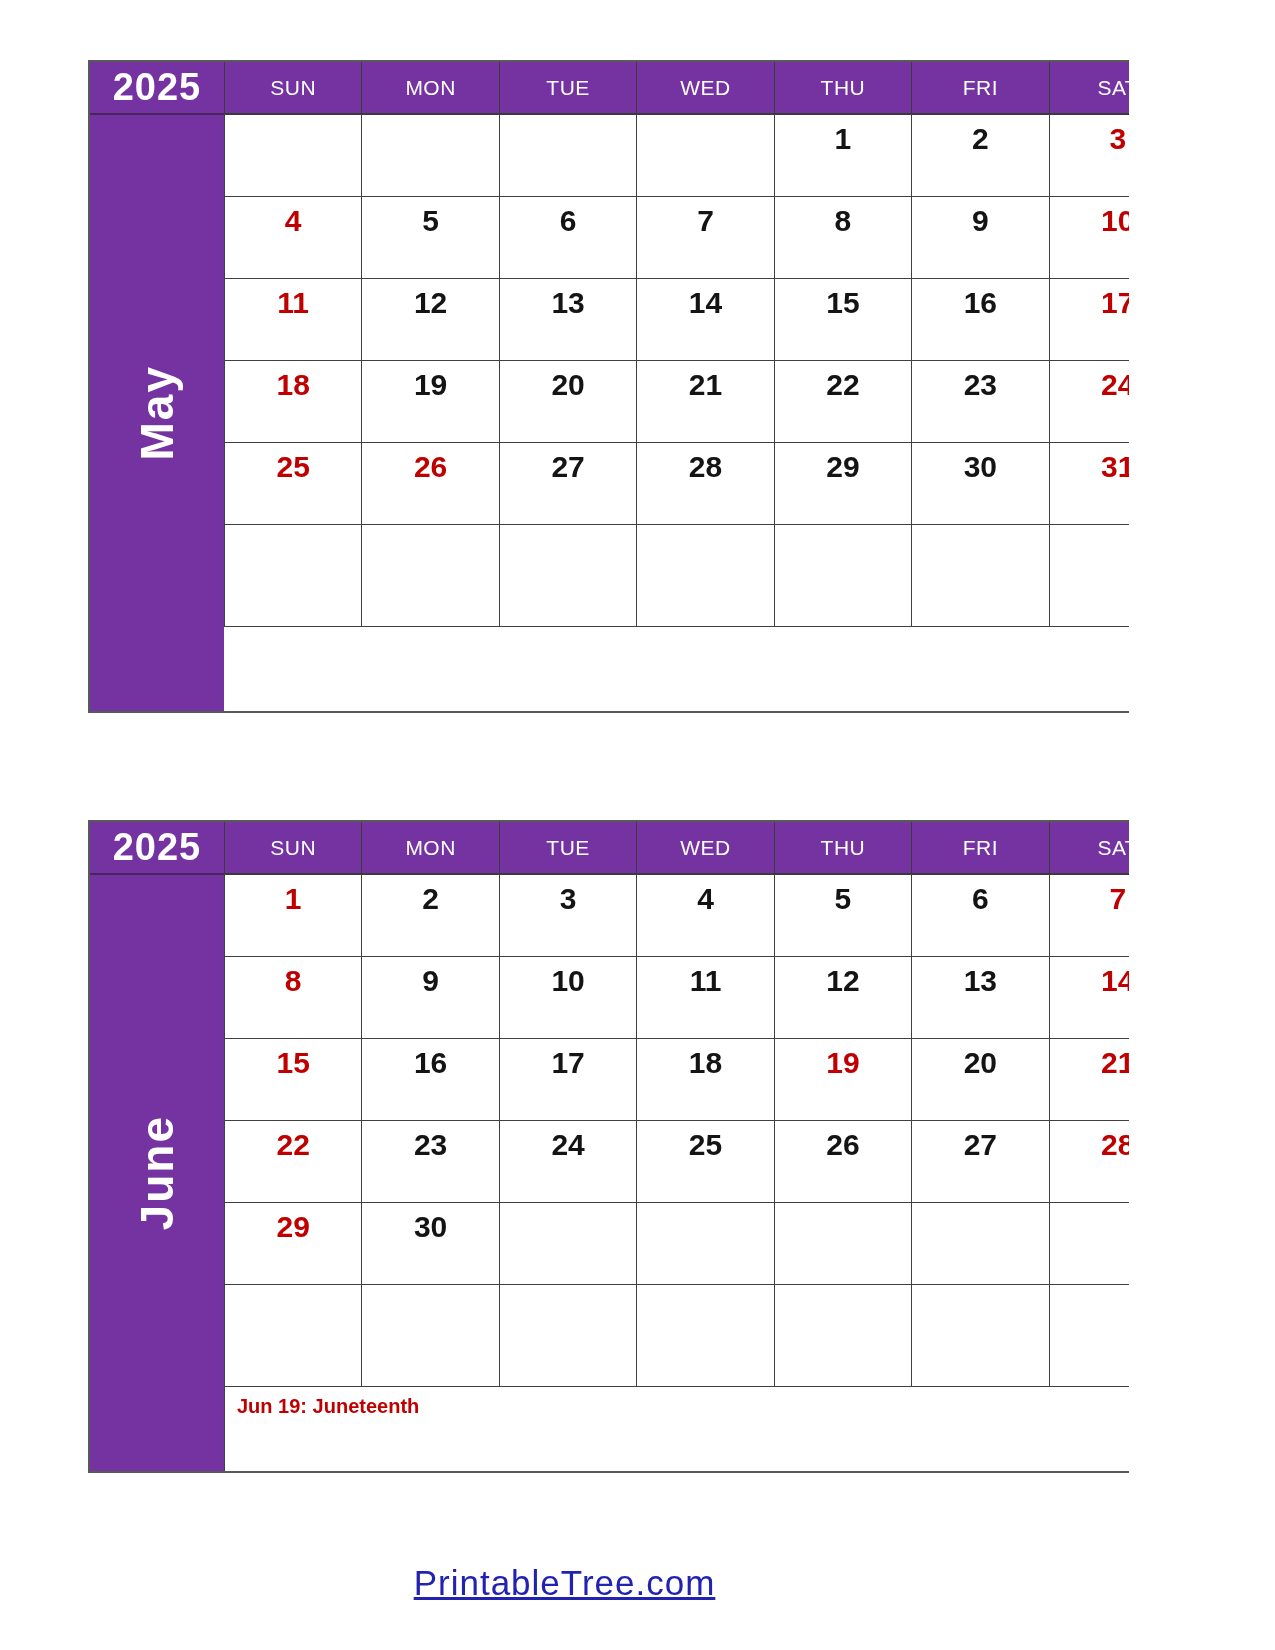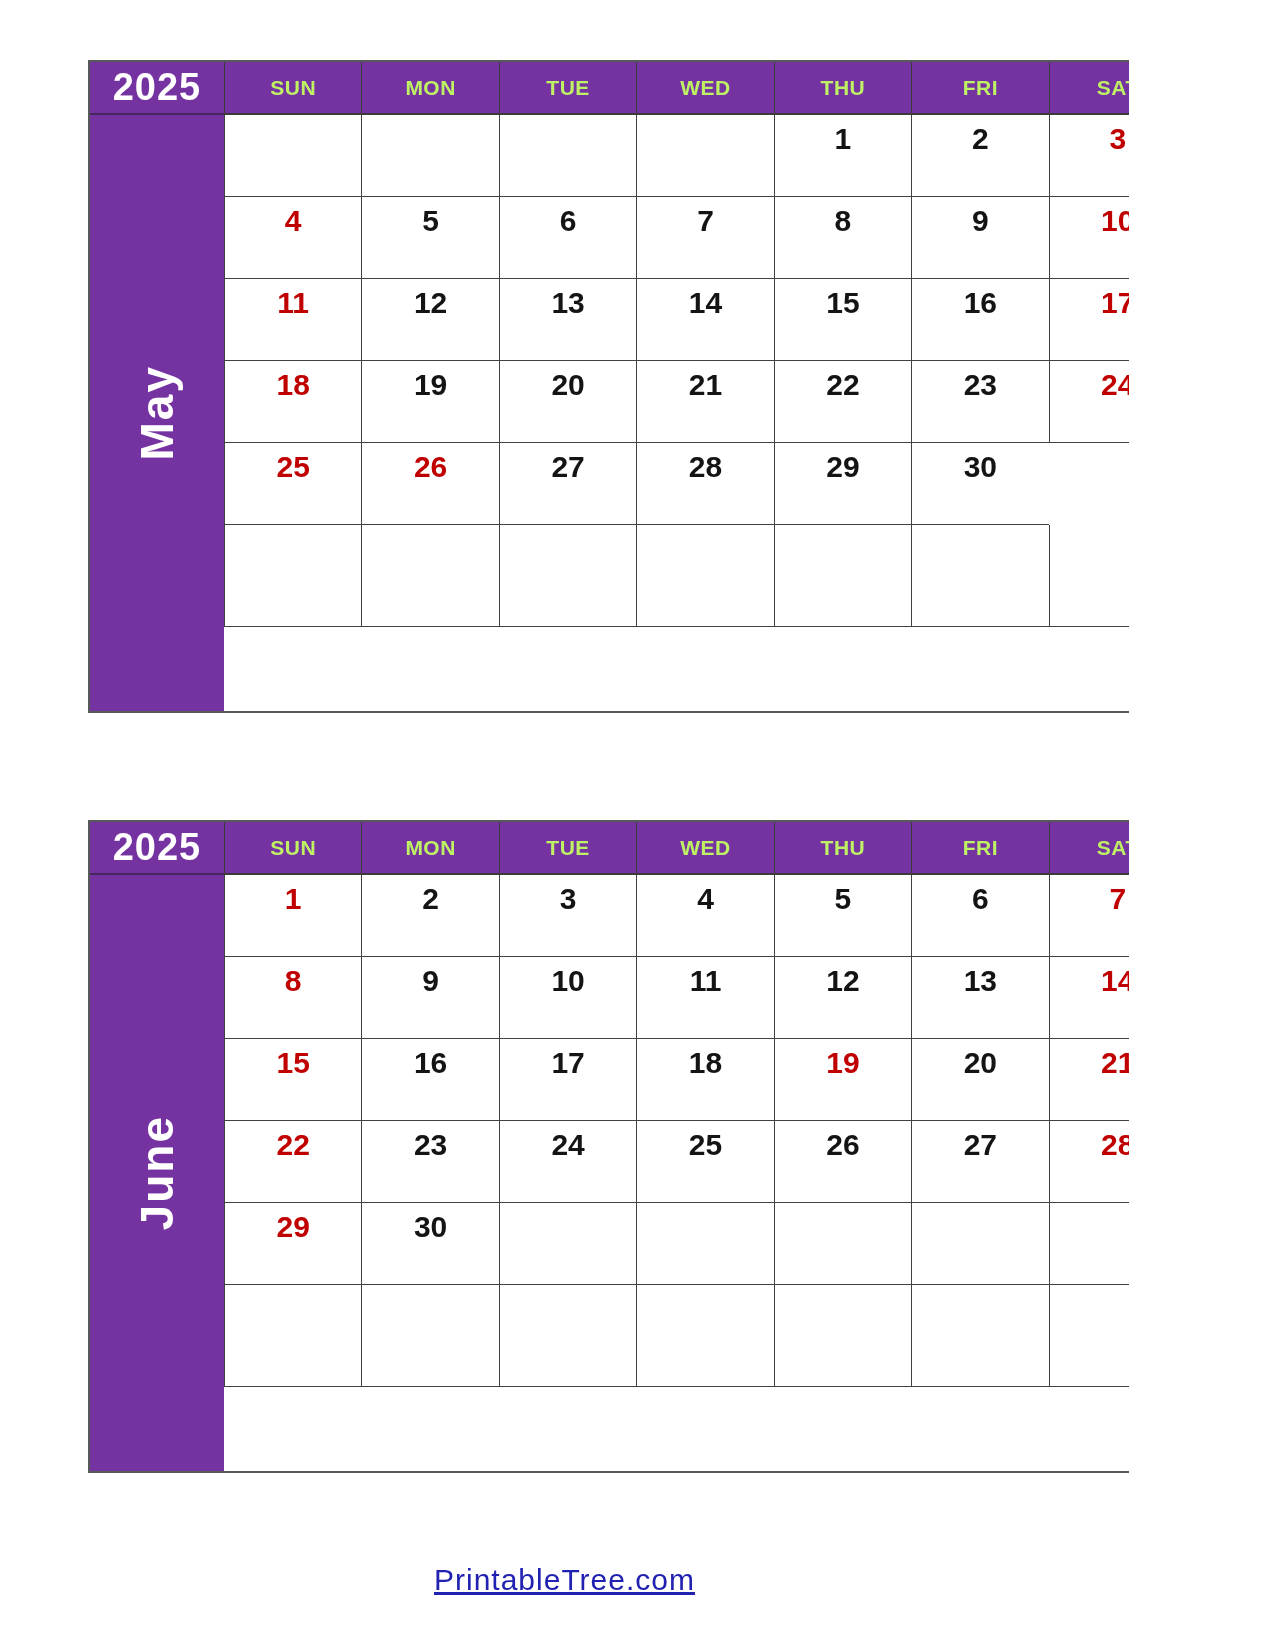--- a/index.html
+++ b/index.html
@@ -42,26 +42,26 @@
     align-items:center;
     justify-content:center;
     font-size:38px;
     font-weight:600;
     letter-spacing:1px;
     border-bottom:2px solid rgba(30,30,30,0.55);
   }
   .dow-cell{
     grid-row:1;
     background:var(--purple);
-    color:#bef264;
+    color:#ffffff;
     display:flex;
     align-items:center;
     justify-content:center;
     font-size:21px;
-    font-weight:700;
+    font-weight:400;
     letter-spacing:0.5px;
     border-bottom:2px solid #3b3b3b;
     border-left:1px solid #3b3b3b;
   }
   .month-cell{
     grid-column:1;
     grid-row:2 / span 7;
     background:var(--purple);
     display:flex;
     align-items:center;
@@ -103,21 +103,21 @@
   .cal-june{ top:820px; }
   .footer{
     position:absolute;
     top:1563px;
     left:0;
     width:100%;
     text-align:center;
   }
   .footer a{
     color:var(--link);
-    font-size:30px;
+    font-size:35px;
     font-weight:400;
     letter-spacing:1px;
     text-decoration:underline;
   }
 </style>
 </head>
 <body>
 
 <div class="page">
 
@@ -161,36 +161,38 @@
         <div class="date-cell" style="grid-area: 5 / 5;">21</div>
         <div class="date-cell" style="grid-area: 5 / 6;">22</div>
         <div class="date-cell" style="grid-area: 5 / 7;">23</div>
         <div class="date-cell red" style="grid-area: 5 / 8;">24</div>
         <div class="date-cell red" style="grid-area: 6 / 2;">25</div>
         <div class="date-cell red" style="grid-area: 6 / 3;">26</div>
         <div class="date-cell" style="grid-area: 6 / 4;">27</div>
         <div class="date-cell" style="grid-area: 6 / 5;">28</div>
         <div class="date-cell" style="grid-area: 6 / 6;">29</div>
         <div class="date-cell" style="grid-area: 6 / 7;">30</div>
+        <div class="date-cell red" style="grid-area: 6 / 8;">31</div>
         <div class="date-cell" style="grid-area: 7 / 2;"></div>
         <div class="date-cell" style="grid-area: 7 / 3;"></div>
         <div class="date-cell" style="grid-area: 7 / 4;"></div>
         <div class="date-cell" style="grid-area: 7 / 5;"></div>
         <div class="date-cell" style="grid-area: 7 / 6;"></div>
         <div class="date-cell" style="grid-area: 7 / 7;"></div>
         <div class="date-cell" style="grid-area: 7 / 8;"></div>
       </div>
   </section>
 
   <section class="calendar cal-june">
     <div class="cal-grid">
       <div class="year-cell">2025</div>
       <div class="month-cell">
         <span class="month-label">June</span>
       </div>
+      <div class="holiday-cell">Jun 19: Juneteenth</div>
     <div class="dow-cell" style="grid-area: 1 / 2;">SUN</div>
         <div class="dow-cell" style="grid-area: 1 / 3;">MON</div>
         <div class="dow-cell" style="grid-area: 1 / 4;">TUE</div>
         <div class="dow-cell" style="grid-area: 1 / 5;">WED</div>
         <div class="dow-cell" style="grid-area: 1 / 6;">THU</div>
         <div class="dow-cell" style="grid-area: 1 / 7;">FRI</div>
         <div class="dow-cell" style="grid-area: 1 / 8;">SAT</div>
         <div class="date-cell red" style="grid-area: 2 / 2;">1</div>
         <div class="date-cell" style="grid-area: 2 / 3;">2</div>
         <div class="date-cell" style="grid-area: 2 / 4;">3</div>

